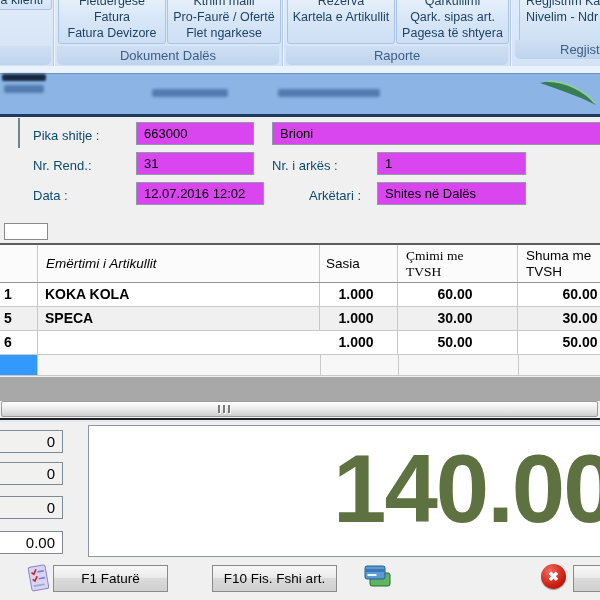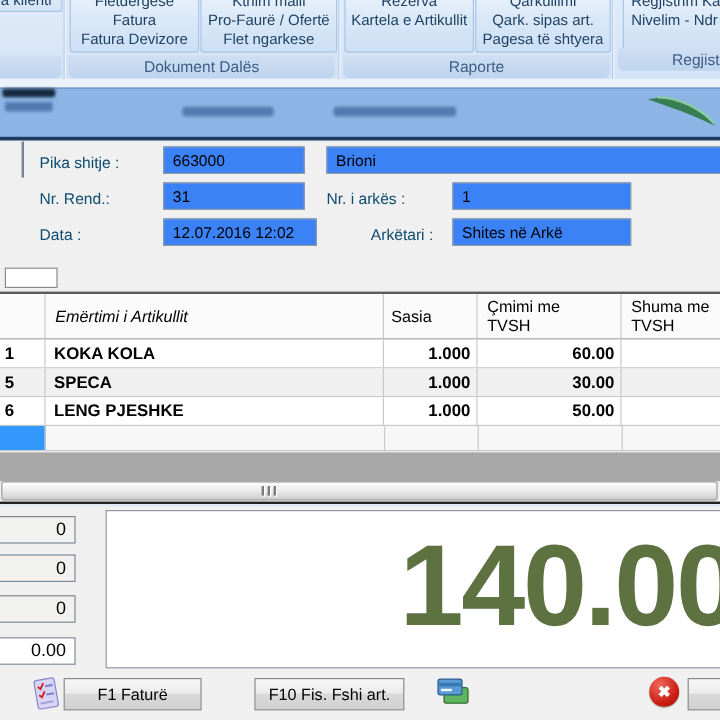--- a/index.html
+++ b/index.html
@@ -26,34 +26,34 @@
     padding:0 8px 2px 0;box-sizing:border-box;}
   .ribbon-under{position:absolute;top:66px;left:0;width:600px;height:7px;background:#eaf2fb;border-bottom:1px solid #c9d9ec;}
   
   .appband{position:absolute;top:73px;left:0;width:600px;height:44px;background:#8cb5e6;
     border-bottom:3px solid #1d3a5f;box-sizing:border-box;border-top:1px solid #6e93bf;}
   .blur-dark{position:absolute;background:#182a42;filter:blur(1.2px);border-radius:2px;}
   .blur-mid{position:absolute;background:#537bb0;filter:blur(1.5px);border-radius:2px;}
   .swoosh{position:absolute;left:538px;top:3px;filter:blur(.4px);}
   
   .flabel{position:absolute;font-size:13px;color:#0c4a6e;white-space:nowrap;}
-  .fbox{position:absolute;height:23px;background:#3b82f6;border:1px solid #8e9aa6;
+  .fbox{position:absolute;height:23px;background:#d946ef;border:1px solid #8e9aa6;
     box-sizing:border-box;font-size:13px;line-height:21px;padding-left:7px;white-space:nowrap;overflow:hidden;}
   .panel-edge{position:absolute;left:18px;top:118px;width:2px;height:30px;background:#74828f;}
   .filterbox{position:absolute;left:4px;top:223px;width:44px;height:17px;background:#fff;border:1px solid #8a8a8a;box-sizing:border-box;}
   
   .grid-topline{position:absolute;left:0;top:243px;width:600px;height:2px;background:#5c5c5c;}
   .ghead{position:absolute;left:0;top:245px;width:650px;height:38px;background:#fbfbfb;border-bottom:1px solid #949494;box-sizing:border-box;}
   .ghc{position:absolute;top:0;height:37px;border-right:1px solid #c9c9c9;box-sizing:border-box;
     display:flex;align-items:center;font-size:13.5px;color:#000;}
   .grow{position:absolute;left:0;width:650px;height:24px;background:#fff;border-bottom:1px solid #c9c9c9;box-sizing:border-box;}
   .grow.alt{background:#f0f0f0;}
   .gc{position:absolute;top:0;height:23px;border-right:1px solid #c9c9c9;box-sizing:border-box;
     font-size:14px;font-weight:bold;line-height:23px;white-space:nowrap;overflow:hidden;}
-  .gc.num{text-align:right;padding-right:5px;}
+  .gc.num{text-align:center;padding-right:5px;}
   .newrow{position:absolute;left:0;top:355px;width:650px;height:21px;background:#f7f7f7;border-bottom:1px solid #c9c9c9;box-sizing:border-box;}
   .selcell{position:absolute;left:0;top:0;width:38px;height:20px;background:#3399ff;border-right:1px solid #c9c9c9;box-sizing:border-box;}
   .grid-bg{position:absolute;left:0;top:377px;width:600px;height:24px;background:#a8a8a8;}
   
   .splitter{position:absolute;left:1px;top:401px;width:597px;height:16px;border:1px solid #9a9a9a;border-radius:2px;
     background:linear-gradient(#ffffff,#e8e8e8 55%,#cfcfcf);box-sizing:border-box;}
   .grip{position:absolute;top:3px;width:2px;height:8px;background:#7a7a7a;box-shadow:1px 1px 0 #fff;}
   .darkline{position:absolute;left:0;top:418px;width:600px;height:2px;background:#222;}
   .blueline{position:absolute;left:0;top:420px;width:600px;height:2px;background:#dfe9f5;}
   
@@ -144,32 +144,32 @@
   <div class="fbox" style="left:272px;top:122px;width:340px;">Brioni</div>
 
   <div class="flabel" style="left:33px;top:158px;">Nr. Rend.:</div>
   <div class="fbox" style="left:136px;top:152px;width:118px;">31</div>
   <div class="flabel" style="left:272px;top:158px;">Nr. i arkës :</div>
   <div class="fbox" style="left:377px;top:152px;width:149px;">1</div>
 
   <div class="flabel" style="left:33px;top:188px;">Data :</div>
   <div class="fbox" style="left:136px;top:182px;width:128px;">12.07.2016 12:02</div>
   <div class="flabel" style="left:272px;top:188px;margin-left:37px;">Arkëtari :</div>
-  <div class="fbox" style="left:377px;top:182px;width:149px;">Shites në Arkë</div>
+  <div class="fbox" style="left:377px;top:182px;width:149px;">Shites në Dalës</div>
 
   <div class="filterbox"></div>
 
   <div class="grid-topline"></div>
 
   <div class="ghead">
     <div class="ghc" style="left:0;width:38px;"></div>
     <div class="ghc" style="left:38px;width:282px;padding-left:8px;font-style:italic;">Emërtimi i Artikullit</div>
     <div class="ghc" style="left:320px;width:78px;padding-left:6px;">Sasia</div>
     <div class="ghc" style="left:398px;width:120px;padding-left:8px;">
-        <span style="display:inline-block;width:72px;line-height:16px;">Çmimi me TVSH</span>
+        <span style="display:inline-block;width:72px;line-height:16px;font-family:Liberation Serif, serif;">Çmimi me TVSH</span>
       </div>
     <div class="ghc" style="left:518px;width:130px;padding-left:8px;">
         <span style="display:inline-block;width:72px;line-height:16px;">Shuma me TVSH</span>
       </div>
   </div>
 
   <div class="grow" style="top:283px;">
     <div class="gc" style="left:0;width:38px;padding-left:4px;">1</div>
     <div class="gc" style="left:38px;width:282px;padding-left:7px;">KOKA KOLA</div>
     <div class="gc num" style="left:320px;width:78px;">1.000</div>
@@ -178,21 +178,20 @@
   </div>
   <div class="grow alt" style="top:307px;">
     <div class="gc" style="left:0;width:38px;padding-left:4px;">5</div>
     <div class="gc" style="left:38px;width:282px;padding-left:7px;">SPECA</div>
     <div class="gc num" style="left:320px;width:78px;">1.000</div>
     <div class="gc num" style="left:398px;width:120px;">30.00</div>
     <div class="gc num" style="left:518px;width:130px;">30.00</div>
   </div>
   <div class="grow" style="top:331px;">
     <div class="gc" style="left:0;width:38px;padding-left:4px;">6</div>
-    <div class="gc" style="left:38px;width:282px;padding-left:7px;">LENG PJESHKE</div>
     <div class="gc num" style="left:320px;width:78px;">1.000</div>
     <div class="gc num" style="left:398px;width:120px;">50.00</div>
     <div class="gc num" style="left:518px;width:130px;">50.00</div>
   </div>
 
   <div class="newrow">
     <div class="selcell"></div>
     <div style="position:absolute;left:320px;top:0;height:20px;width:1px;background:#c9c9c9;"></div>
     <div style="position:absolute;left:398px;top:0;height:20px;width:1px;background:#c9c9c9;"></div>
     <div style="position:absolute;left:518px;top:0;height:20px;width:1px;background:#c9c9c9;"></div>

